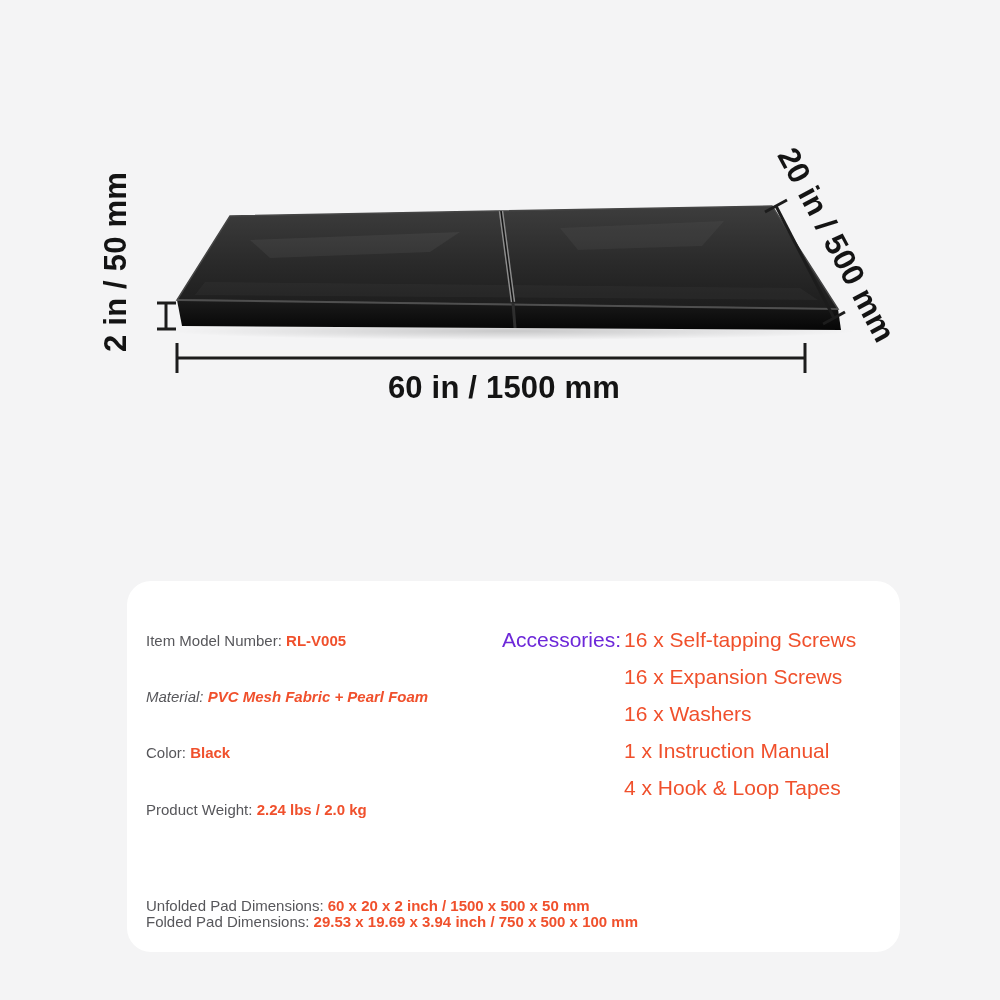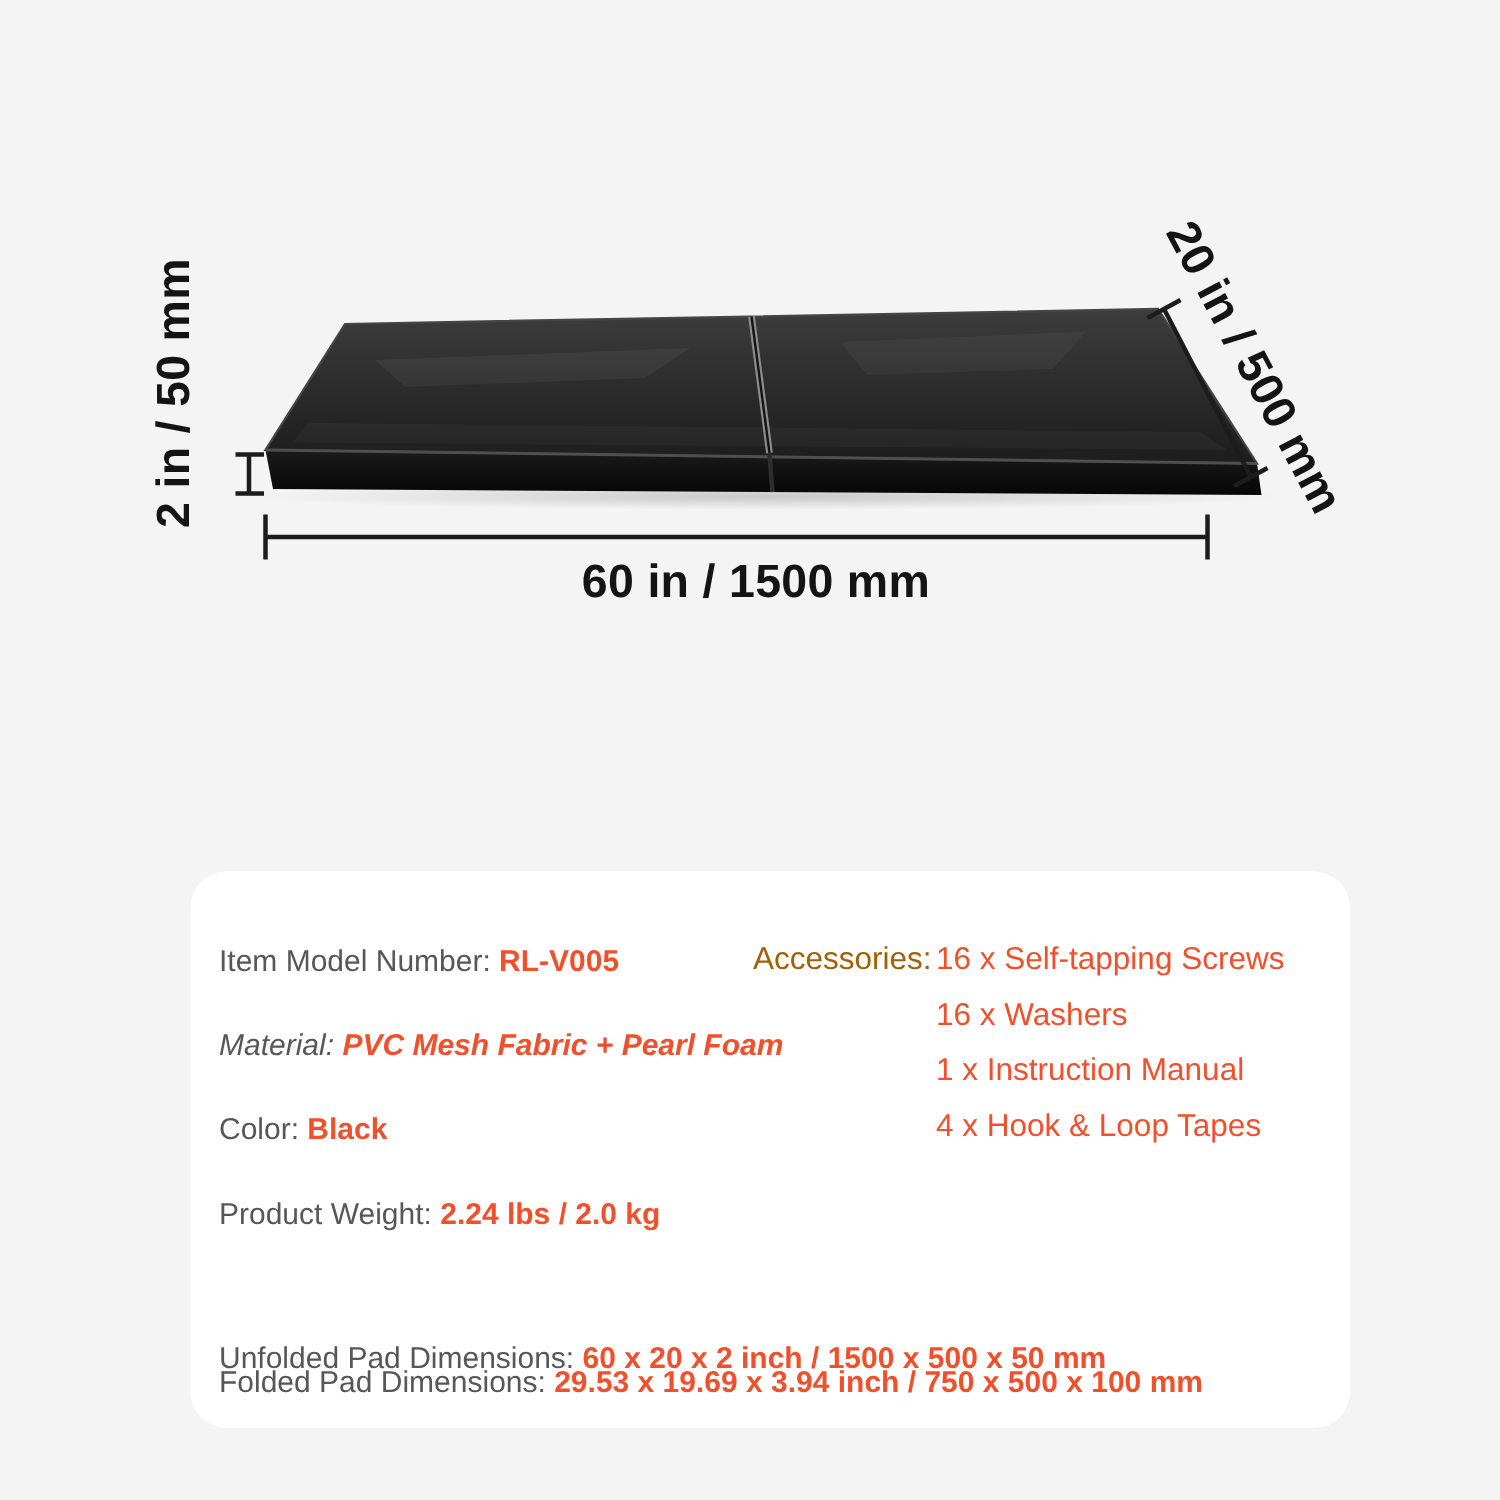--- a/index.html
+++ b/index.html
@@ -30,31 +30,31 @@
   .spec-panel{
     position:absolute;
     left:127px;top:581px;
     width:773px;height:371px;
     background:#ffffff;
     border-radius:24px;
   }
   .spec-row{
     position:absolute;
     left:146px;
-    font-size:20px;
+    font-size:15px;
     line-height:26px;
     color:#57575b;
     white-space:nowrap;
   }
   .spec-row .value{color:#f0502c;font-weight:700;}
   .acc-label{
     position:absolute;
     left:502px;top:627px;
     font-size:21px;line-height:26px;
-    color:#a16207;white-space:nowrap;
+    color:#6d28d9;white-space:nowrap;
   }
   .acc-list{
     position:absolute;
     left:624px;top:621px;
     font-size:21px;line-height:37px;
     color:#f0502c;font-weight:400;
     white-space:nowrap;
   }
   .acc-list div{height:37px;}
 </style>
@@ -137,18 +137,19 @@
   <div class="spec-row" style="top:853px;margin-top:40px;">
     <span>Unfolded Pad Dimensions: </span><span class="value">60 x 20 x 2 inch / 1500 x 500 x 50 mm</span>
   </div>
   <div class="spec-row" style="top:909px;">
     <span>Folded Pad Dimensions: </span><span class="value">29.53 x 19.69 x 3.94 inch / 750 x 500 x 100 mm</span>
   </div>
 
   <div class="acc-label">Accessories: </div>
   <div class="acc-list">
     <div>16 x Self-tapping Screws</div>
+    <div>16 x Expansion Screws</div>
     <div>16 x Washers</div>
     <div>1 x Instruction Manual</div>
     <div>4 x Hook &amp; Loop Tapes</div>
   </div>
 
 </div>
 
 </body></html>

